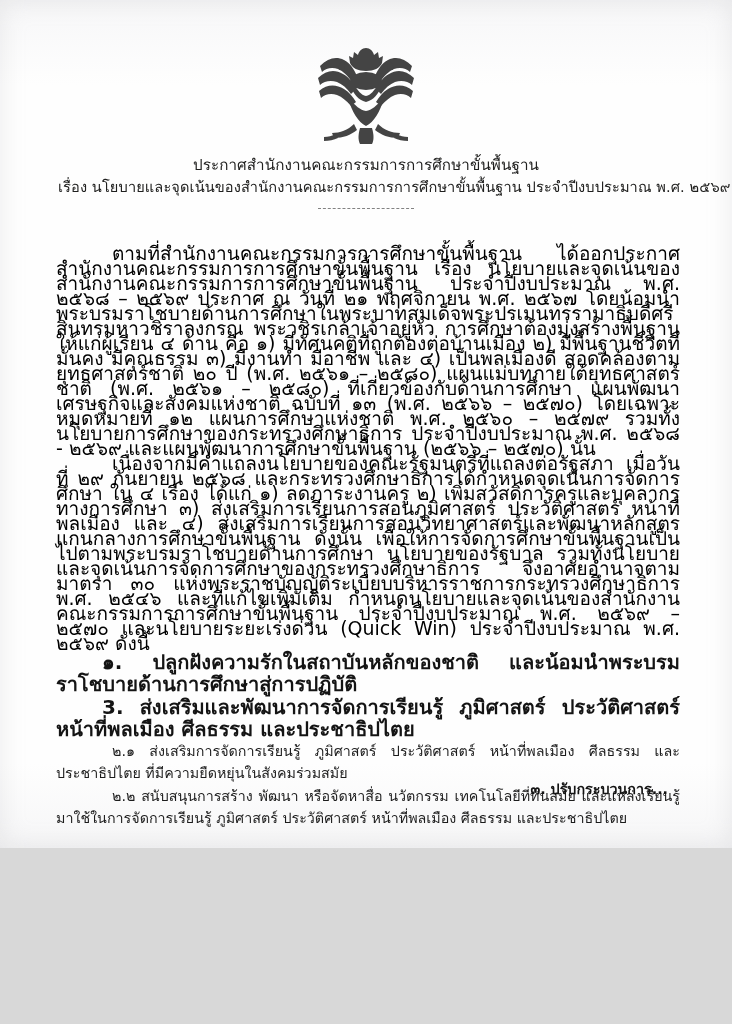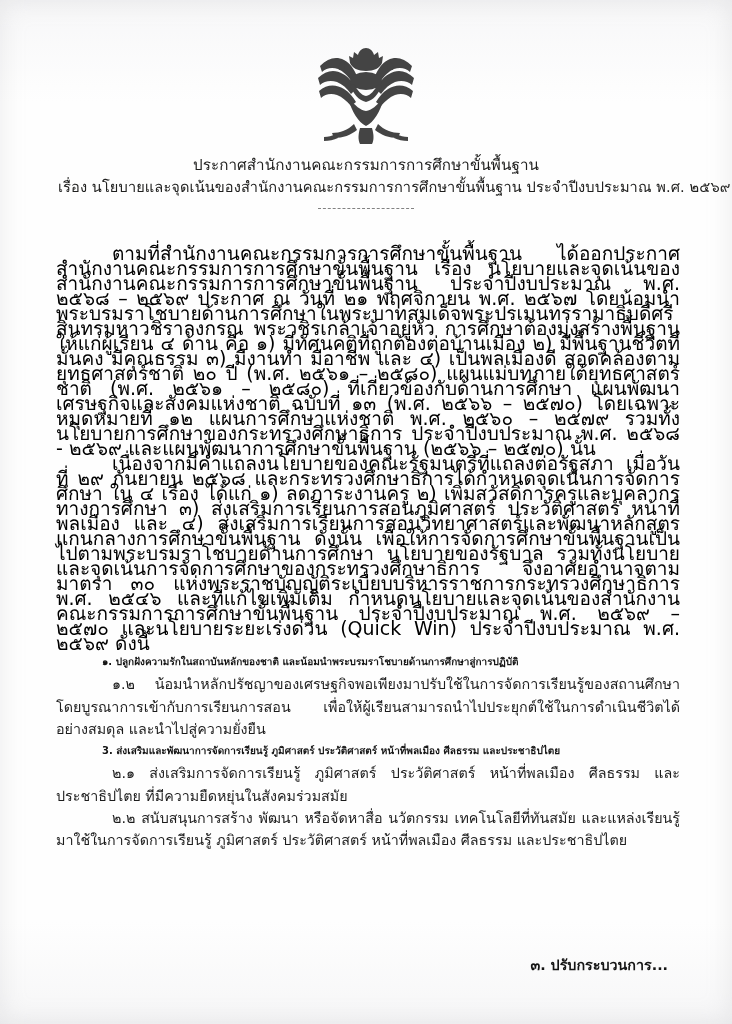--- a/index.html
+++ b/index.html
@@ -4,21 +4,21 @@
 <title>Thai Government Announcement</title>
 <style>
   html, body {
     margin: 0;
     padding: 0;
     background: #d8d8d8;
   }
   .page {
     position: relative;
     width: 732px;
-    height: 1024px;
+    height: 848px;
     margin: 0 auto;
     background: #fdfdfd;
     overflow: hidden;
     font-family: "DejaVu Sans", "Liberation Sans", sans-serif;
     color: #1b1b1b;
     box-sizing: border-box;
   }
   
   .paper-tint {
     position: absolute;
@@ -88,21 +88,21 @@
     text-align: justify;
     text-justify: inter-word;
     text-indent: 56px;
     margin: 0 0 0 0;
     color: #000000;
     word-spacing: 0.2px;
   }
   .para.gap { }
 
   .heading {
-    font-size: 10px;
+    font-size: 20px;
     line-height: 22.3px;
     font-weight: bold;
     text-indent: 46px;
     text-align: justify;
     color: #141414;
     margin: 0;
   }
   .sub {
     font-size: 14.3px;
     line-height: 22.3px;
@@ -166,21 +166,20 @@
     <div class="title-line">ประกาศสำนักงานคณะกรรมการการศึกษาขั้นพื้นฐาน</div>
     <div class="title-line l2">เรื่อง นโยบายและจุดเน้นของสำนักงานคณะกรรมการการศึกษาขั้นพื้นฐาน ประจำปีงบประมาณ พ.ศ. ๒๕๖๙ – ๒๕๗๐</div>
     <div class="divider"></div>
   </div>
 
   <div class="body">
     <p class="para">ตามที่สำนักงานคณะกรรมการการศึกษาขั้นพื้นฐาน ได้ออกประกาศสำนักงานคณะกรรมการการศึกษาขั้นพื้นฐาน เรื่อง นโยบายและจุดเน้นของสำนักงานคณะกรรมการการศึกษาขั้นพื้นฐาน ประจำปีงบประมาณ พ.ศ. ๒๕๖๘ – ๒๕๖๙ ประกาศ ณ วันที่ ๒๑ พฤศจิกายน พ.ศ. ๒๕๖๗ โดยน้อมนำพระบรมราโชบายด้านการศึกษาในพระบาทสมเด็จพระปรเมนทรรามาธิบดีศรีสินทรมหาวชิราลงกรณ พระวชิรเกล้าเจ้าอยู่หัว การศึกษาต้องมุ่งสร้างพื้นฐานให้แก่ผู้เรียน ๔ ด้าน คือ ๑) มีทัศนคติที่ถูกต้องต่อบ้านเมือง ๒) มีพื้นฐานชีวิตที่มั่นคง มีคุณธรรม ๓) มีงานทำ มีอาชีพ และ ๔) เป็นพลเมืองดี สอดคล้องตามยุทธศาสตร์ชาติ ๒๐ ปี (พ.ศ. ๒๕๖๑ – ๒๕๘๐) แผนแม่บทภายใต้ยุทธศาสตร์ชาติ (พ.ศ. ๒๕๖๑ – ๒๕๘๐) ที่เกี่ยวข้องกับด้านการศึกษา แผนพัฒนาเศรษฐกิจและสังคมแห่งชาติ ฉบับที่ ๑๓ (พ.ศ. ๒๕๖๖ – ๒๕๗๐) โดยเฉพาะหมุดหมายที่ ๑๒ แผนการศึกษาแห่งชาติ พ.ศ. ๒๕๖๐ – ๒๕๗๙ รวมทั้งนโยบายการศึกษาของกระทรวงศึกษาธิการ ประจำปีงบประมาณ พ.ศ. ๒๕๖๘ - ๒๕๖๙ และแผนพัฒนาการศึกษาขั้นพื้นฐาน (๒๕๖๖ – ๒๕๗๐) นั้น</p>
     <p class="para gap">เนื่องจากมีคำแถลงนโยบายของคณะรัฐมนตรีที่แถลงต่อรัฐสภา เมื่อวันที่ ๒๙ กันยายน ๒๕๖๘ และกระทรวงศึกษาธิการได้กำหนดจุดเน้นการจัดการศึกษา ใน ๔ เรื่อง ได้แก่ ๑) ลดภาระงานครู ๒) เพิ่มสวัสดิการครูและบุคลากรทางการศึกษา ๓) ส่งเสริมการเรียนการสอนภูมิศาสตร์ ประวัติศาสตร์ หน้าที่พลเมือง และ ๔) ส่งเสริมการเรียนการสอนวิทยาศาสตร์และพัฒนาหลักสูตรแกนกลางการศึกษาขั้นพื้นฐาน ดังนั้น เพื่อให้การจัดการศึกษาขั้นพื้นฐานเป็นไปตามพระบรมราโชบายด้านการศึกษา นโยบายของรัฐบาล รวมทั้งนโยบายและจุดเน้นการจัดการศึกษาของกระทรวงศึกษาธิการ จึงอาศัยอำนาจตามมาตรา ๓๐ แห่งพระราชบัญญัติระเบียบบริหารราชการกระทรวงศึกษาธิการ พ.ศ. ๒๕๔๖ และที่แก้ไขเพิ่มเติม กำหนดนโยบายและจุดเน้นของสำนักงานคณะกรรมการการศึกษาขั้นพื้นฐาน ประจำปีงบประมาณ พ.ศ. ๒๕๖๙ – ๒๕๗๐ และนโยบายระยะเร่งด่วน (Quick Win) ประจำปีงบประมาณ พ.ศ. ๒๕๖๙ ดังนี้</p>
 
     <p class="heading">๑. ปลูกฝังความรักในสถาบันหลักของชาติ และน้อมนำพระบรมราโชบายด้านการศึกษาสู่การปฏิบัติ</p>
-    <p class="sub">๑.๒ น้อมนำหลักปรัชญาของเศรษฐกิจพอเพียงมาปรับใช้ในการจัดการเรียนรู้ของสถานศึกษา โดยบูรณาการเข้ากับการเรียนการสอน เพื่อให้ผู้เรียนสามารถนำไปประยุกต์ใช้ในการดำเนินชีวิตได้อย่างสมดุล และนำไปสู่ความยั่งยืน</p>
 
     <p class="heading">3. ส่งเสริมและพัฒนาการจัดการเรียนรู้ ภูมิศาสตร์ ประวัติศาสตร์ หน้าที่พลเมือง ศีลธรรม และประชาธิปไตย</p>
     <p class="sub">๒.๑ ส่งเสริมการจัดการเรียนรู้ ภูมิศาสตร์ ประวัติศาสตร์ หน้าที่พลเมือง ศีลธรรม และประชาธิปไตย ที่มีความยืดหยุ่นในสังคมร่วมสมัย</p>
     <p class="sub">๒.๒ สนับสนุนการสร้าง พัฒนา หรือจัดหาสื่อ นวัตกรรม เทคโนโลยีที่ทันสมัย และแหล่งเรียนรู้ มาใช้ในการจัดการเรียนรู้ ภูมิศาสตร์ ประวัติศาสตร์ หน้าที่พลเมือง ศีลธรรม และประชาธิปไตย</p>
   </div>
 
   <div class="tail">๓. ปรับกระบวนการ...</div>
 
   <div class="paper-edge"></div>
 </div>

